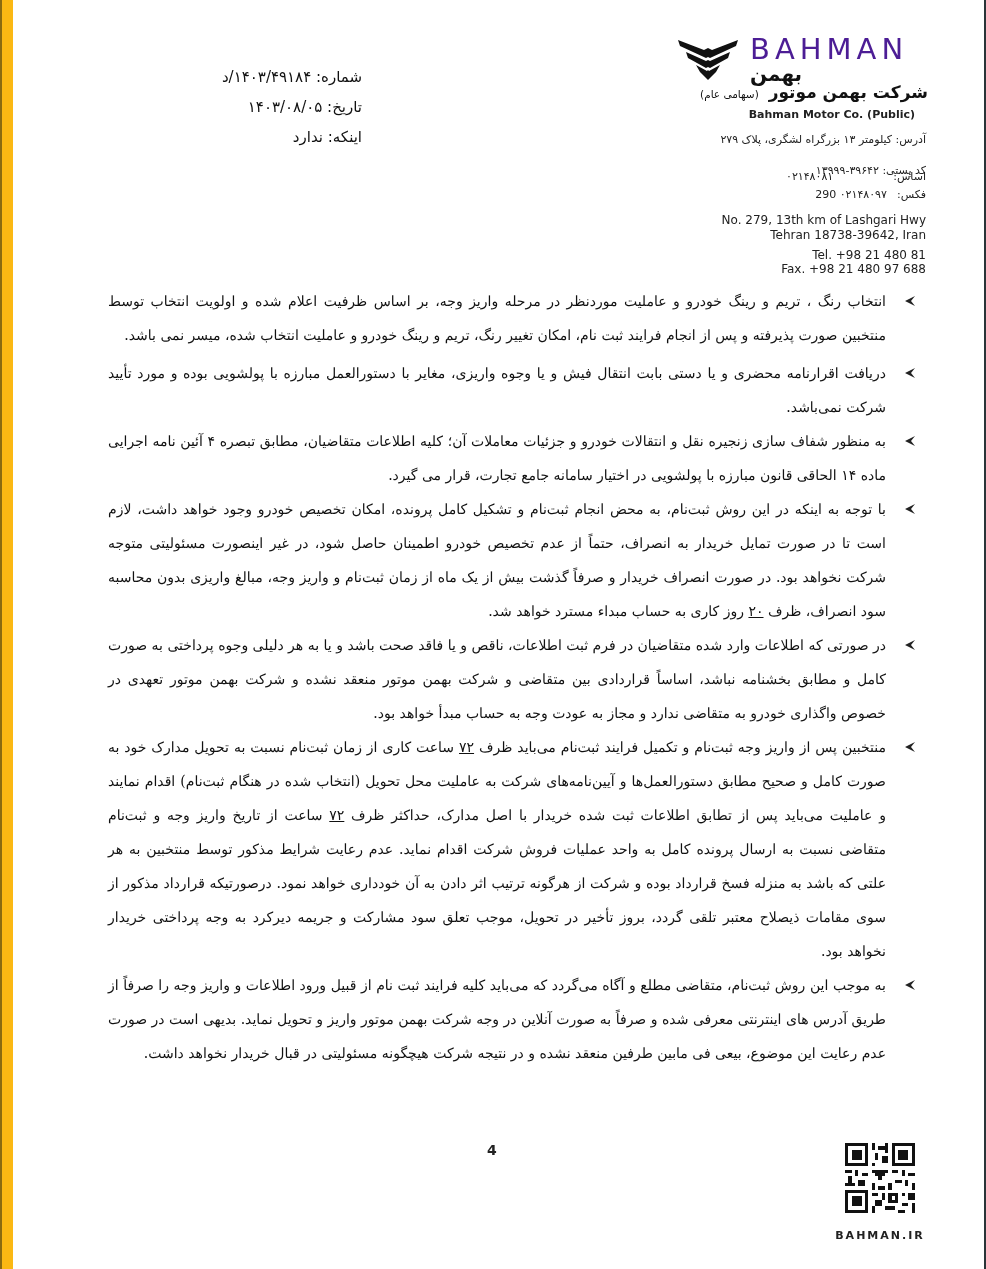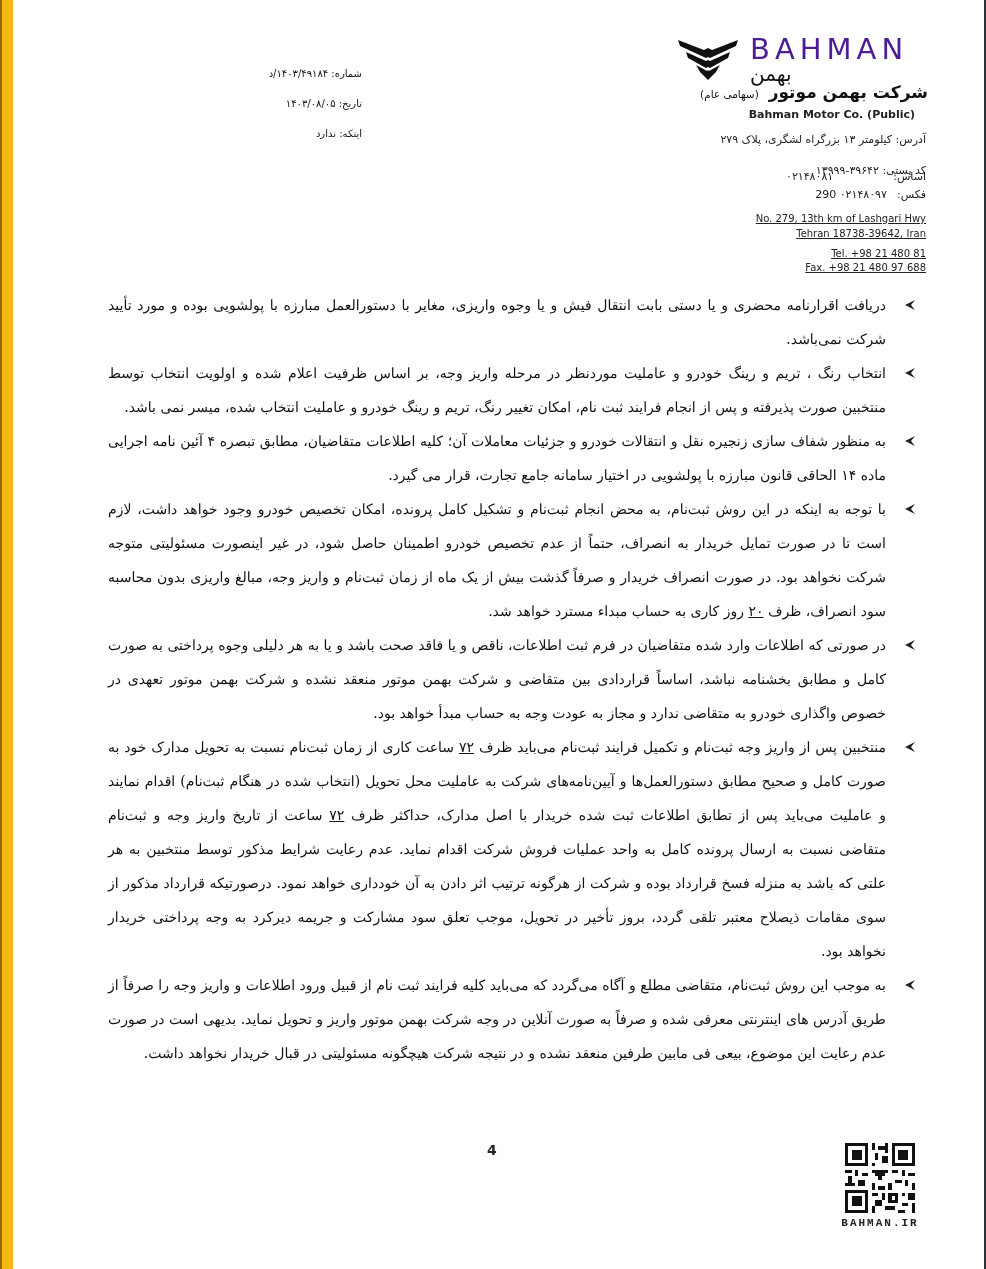--- a/index.html
+++ b/index.html
@@ -16,57 +16,57 @@
   }
   
   .logo-block { position: absolute; left: 676px; top: 34px; width: 252px; }
   .logo-row { display: flex; align-items: center; }
   .logo-mark { width: 64px; height: 46px; }
   .logo-text { margin-left: 10px; }
   .logo-en {
     font-family: "DejaVu Sans", sans-serif; font-size: 29px; letter-spacing: 5px;
     font-weight: normal; line-height: 30px; color: #4c1d95;
   }
-  .logo-fa { font-size: 20px; line-height: 20px; direction: rtl; text-align: left; letter-spacing: 2px; color:#111; }
+  .logo-fa { font-size: 20px; line-height: 20px; direction: rtl; text-align: left; letter-spacing: 2px; color:#111;font-weight:bold; }
   .company-fa {
     position: absolute; right: 58px; top: 82px; direction: rtl; font-size: 17px; font-weight: bold;
     white-space: nowrap;
   }
   .company-fa .sub { font-size: 10.5px; font-weight: normal; margin-right: 4px; }
   .company-en {
     position: absolute; right: 71px; top: 108px; font-size: 11px; font-weight: bold; color:#222;
   }
   .contact-fa {
     position: absolute; right: 60px; direction: rtl; font-size: 11px; color: #222; white-space: nowrap;
   }
   .contact-en {
-    position: absolute; right: 60px; font-size: 10px; color: #222; white-space: nowrap; text-align: left; text-decoration: underline;
+    position: absolute; right: 60px; font-size: 12px; color: #222; white-space: nowrap; text-align: left;
   }
   
   .meta {
-    position: absolute; right: 624px; direction: rtl; font-size: 10px; white-space: nowrap; color:#111;
+    position: absolute; right: 624px; direction: rtl; font-size: 15px; white-space: nowrap; color:#111;
     text-align: right; width: 200px;
   }
   
   .body {
     position: absolute; left: 108px; top: 284px; width: 800px; direction: rtl;
     font-family: "DejaVu Serif", serif; font-size: 14px; line-height: 34px; color: #111;
   }
   .item { position: relative; padding-right: 22px; margin-bottom: 0; text-align: justify; }
   .item .bullet {
     position: absolute; right: -8px; top: 0; width: 14px; height: 34px; display: flex; align-items: center;
   }
   .item p { margin: 0; }
   .u { text-decoration: underline; }
   .page-number {
     position: absolute; left: 487px; top: 1142px; font-size: 14px; font-weight: bold; color: #222;
   }
   .qr-block { position: absolute; left: 832px; top: 1143px; width: 96px; text-align: center; }
   .qr { width: 70px; height: 70px; margin: 0 auto; display:block; }
-  .site { font-size: 11px; letter-spacing: 2px; font-weight: bold; margin-top: 4px; color:#222;font-family:Liberation Mono, monospace; }
+  .site { font-size: 11px; letter-spacing: 2px; font-weight: bold; margin-top: 16px; color:#222; }
 </style>
 </head>
 <body>
 
 <div class="left-strip"></div>
 <div class="right-edge"></div>
 
 <div class="logo-block">
   <div class="logo-row">
     <svg class="logo-mark" viewBox="0 0 64 46">
@@ -99,35 +99,35 @@
 <div class="contact-en" style="top:213px">No. 279, 13th km of Lashgari Hwy</div>
 <div class="contact-en" style="top:228px">Tehran 18738-39642, Iran</div>
 <div class="contact-en" style="top:248px">Tel.  +98 21 480 81</div>
 <div class="contact-en" style="top:262px">Fax. +98 21 480 97 688</div>
 
 <div class="meta" style="top:68px">شماره: ۱۴۰۳/۴۹۱۸۴/د</div>
 <div class="meta" style="top:98px">تاریخ: ۱۴۰۳/۰۸/۰۵</div>
 <div class="meta" style="top:128px">اینکه: ندارد</div>
 
 <div class="body">
+  <div class="item">
+    <span class="bullet">
+        <svg width="12" height="12" viewBox="0 0 12 12">
+          <path d="M11 1 L1 6 L11 11 L7 6 Z" fill="#222"></path>
+        </svg>
+      </span>
+    <p>انتخاب رنگ ، تریم و رینگ خودرو و عاملیت موردنظر در مرحله واریز وجه، بر اساس ظرفیت اعلام شده و اولویت انتخاب توسط منتخبین صورت پذیرفته و پس از انجام فرایند ثبت نام، امکان تغییر رنگ، تریم و رینگ خودرو و عاملیت انتخاب شده، میسر نمی باشد.</p>
+  </div>
   <div class="item" style="margin-top:4px">
     <span class="bullet">
         <svg width="12" height="12" viewBox="0 0 12 12">
           <path d="M11 1 L1 6 L11 11 L7 6 Z" fill="#222"></path>
         </svg>
       </span>
     <p>دریافت اقرارنامه محضری و یا دستی بابت انتقال فیش و یا وجوه واریزی، مغایر با دستورالعمل مبارزه با پولشویی بوده و مورد تأیید شرکت نمی‌باشد.</p>
-  </div>
-  <div class="item">
-    <span class="bullet">
-        <svg width="12" height="12" viewBox="0 0 12 12">
-          <path d="M11 1 L1 6 L11 11 L7 6 Z" fill="#222"></path>
-        </svg>
-      </span>
-    <p>انتخاب رنگ ، تریم و رینگ خودرو و عاملیت موردنظر در مرحله واریز وجه، بر اساس ظرفیت اعلام شده و اولویت انتخاب توسط منتخبین صورت پذیرفته و پس از انجام فرایند ثبت نام، امکان تغییر رنگ، تریم و رینگ خودرو و عاملیت انتخاب شده، میسر نمی باشد.</p>
   </div>
   <div class="item" style="margin-top:0px">
     <span class="bullet">
         <svg width="12" height="12" viewBox="0 0 12 12">
           <path d="M11 1 L1 6 L11 11 L7 6 Z" fill="#222"></path>
         </svg>
       </span>
     <p>به منظور شفاف سازی زنجیره نقل و انتقالات خودرو و جزئیات معاملات آن؛ کلیه اطلاعات متقاضیان، مطابق تبصره ۴ آئین نامه اجرایی ماده ۱۴ الحاقی قانون مبارزه با پولشویی در اختیار سامانه جامع تجارت، قرار می گیرد.</p>
   </div>
   <div class="item" style="margin-top:0px">

